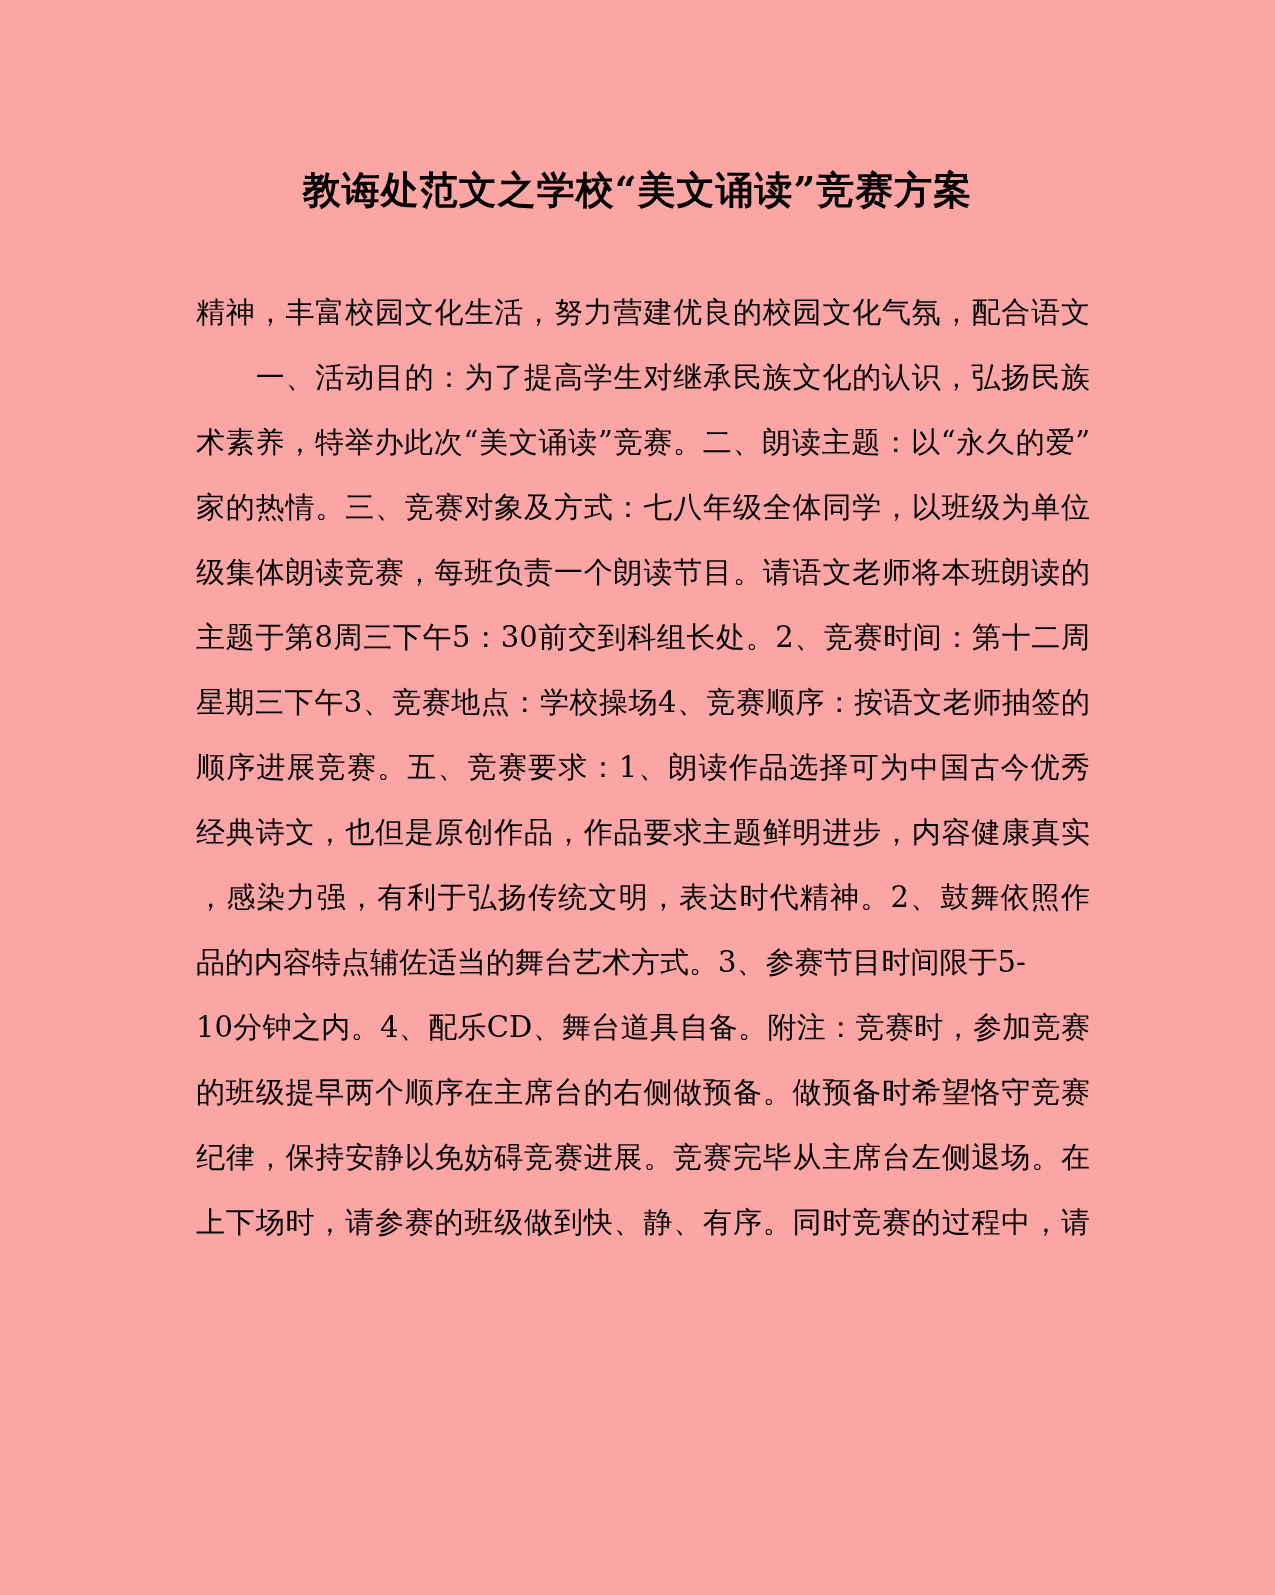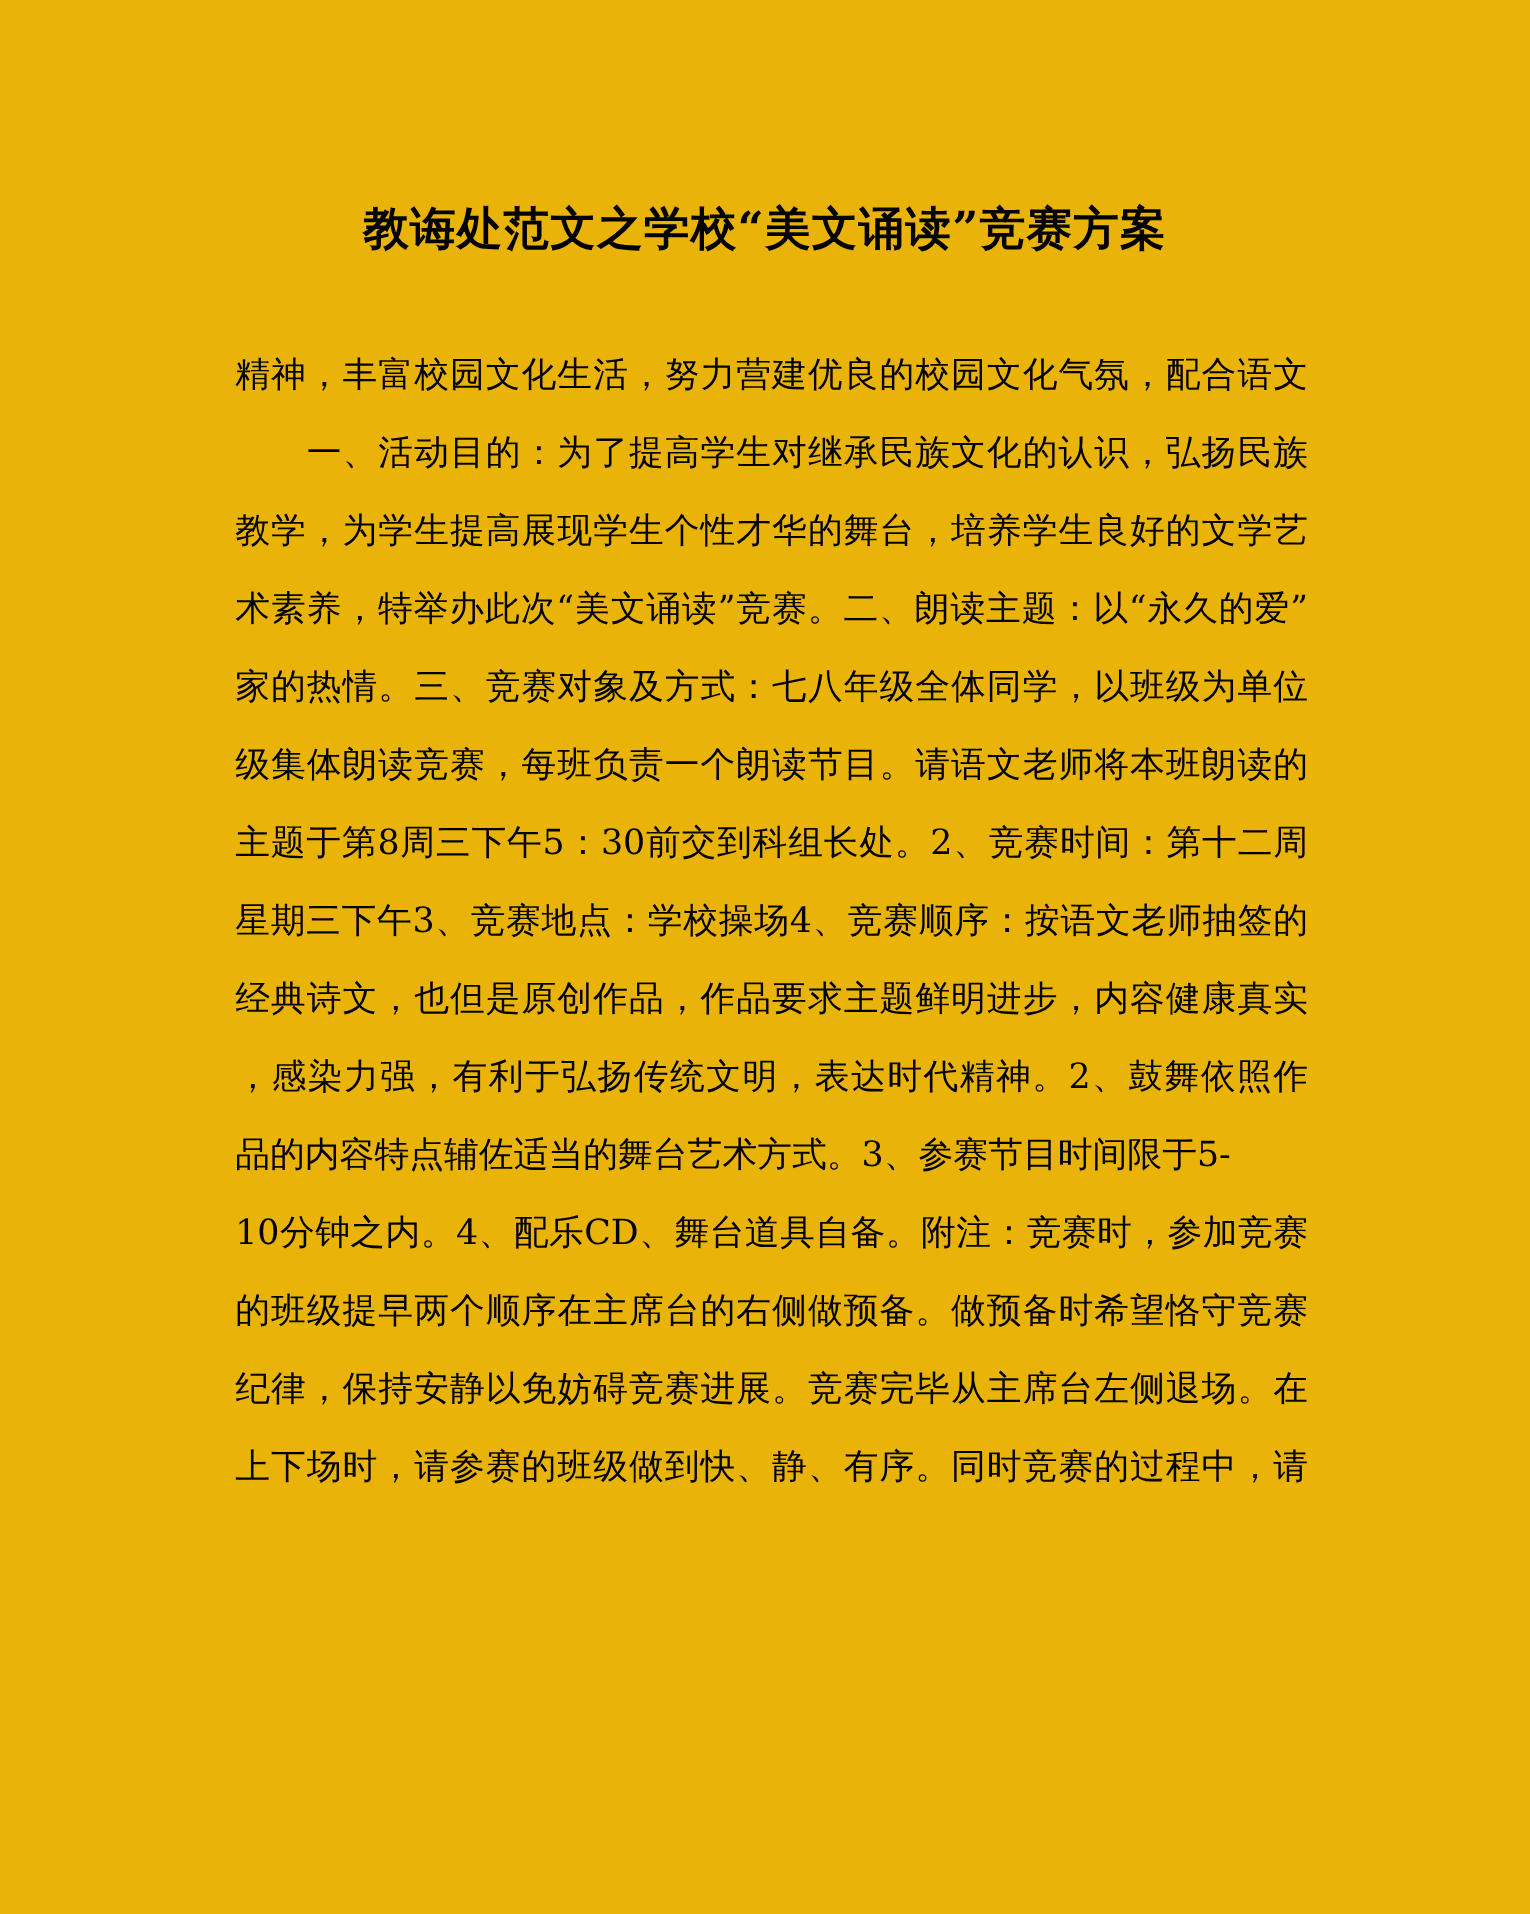--- a/index.html
+++ b/index.html
@@ -4,21 +4,21 @@
 <style>
   html, body {
     margin: 0;
     padding: 0;
     background: #ffffff;
   }
   .page {
     position: relative;
     width: 1275px;
     height: 1595px;
-    background: #eab308;
+    background: #fca5a5;
     overflow: hidden;
     font-family: "DejaVu Serif", "Liberation Serif", serif;
     color: #000000;
   }
   .doc-title {
     position: absolute;
     top: 166px;
     left: 0;
     width: 100%;
     margin: 0;
@@ -51,26 +51,26 @@
 </head>
 <body>
 
 <div class="page">
   <h1 class="doc-title">教诲处范文之学校“美文诵读”竞赛方案</h1>
 
   <div class="doc-body">
 
   <div class="text-line">精神，丰富校园文化生活，努力营建优良的校园文化气氛，配合语文</div>
       <div class="text-line">　　一、活动目的：为了提高学生对继承民族文化的认识，弘扬民族</div>
-      <div class="text-line">教学，为学生提高展现学生个性才华的舞台，培养学生良好的文学艺</div>
       <div class="text-line">术素养，特举办此次“美文诵读”竞赛。二、朗读主题：以“永久的爱”</div>
       <div class="text-line">家的热情。三、竞赛对象及方式：七八年级全体同学，以班级为单位</div>
       <div class="text-line">级集体朗读竞赛，每班负责一个朗读节目。请语文老师将本班朗读的</div>
       <div class="text-line">主题于第8周三下午5：30前交到科组长处。2、竞赛时间：第十二周</div>
       <div class="text-line">星期三下午3、竞赛地点：学校操场4、竞赛顺序：按语文老师抽签的</div>
+      <div class="text-line">顺序进展竞赛。五、竞赛要求：1、朗读作品选择可为中国古今优秀</div>
       <div class="text-line">经典诗文，也但是原创作品，作品要求主题鲜明进步，内容健康真实</div>
       <div class="text-line">，感染力强，有利于弘扬传统文明，表达时代精神。2、鼓舞依照作</div>
       <div class="text-line no-fill">品的内容特点辅佐适当的舞台艺术方式。3、参赛节目时间限于5-</div>
       <div class="text-line">10分钟之内。4、配乐CD、舞台道具自备。附注：竞赛时，参加竞赛</div>
       <div class="text-line">的班级提早两个顺序在主席台的右侧做预备。做预备时希望恪守竞赛</div>
       <div class="text-line">纪律，保持安静以免妨碍竞赛进展。竞赛完毕从主席台左侧退场。在</div>
       <div class="text-line">上下场时，请参赛的班级做到快、静、有序。同时竞赛的过程中，请</div>
     </div>
 </div>
 

